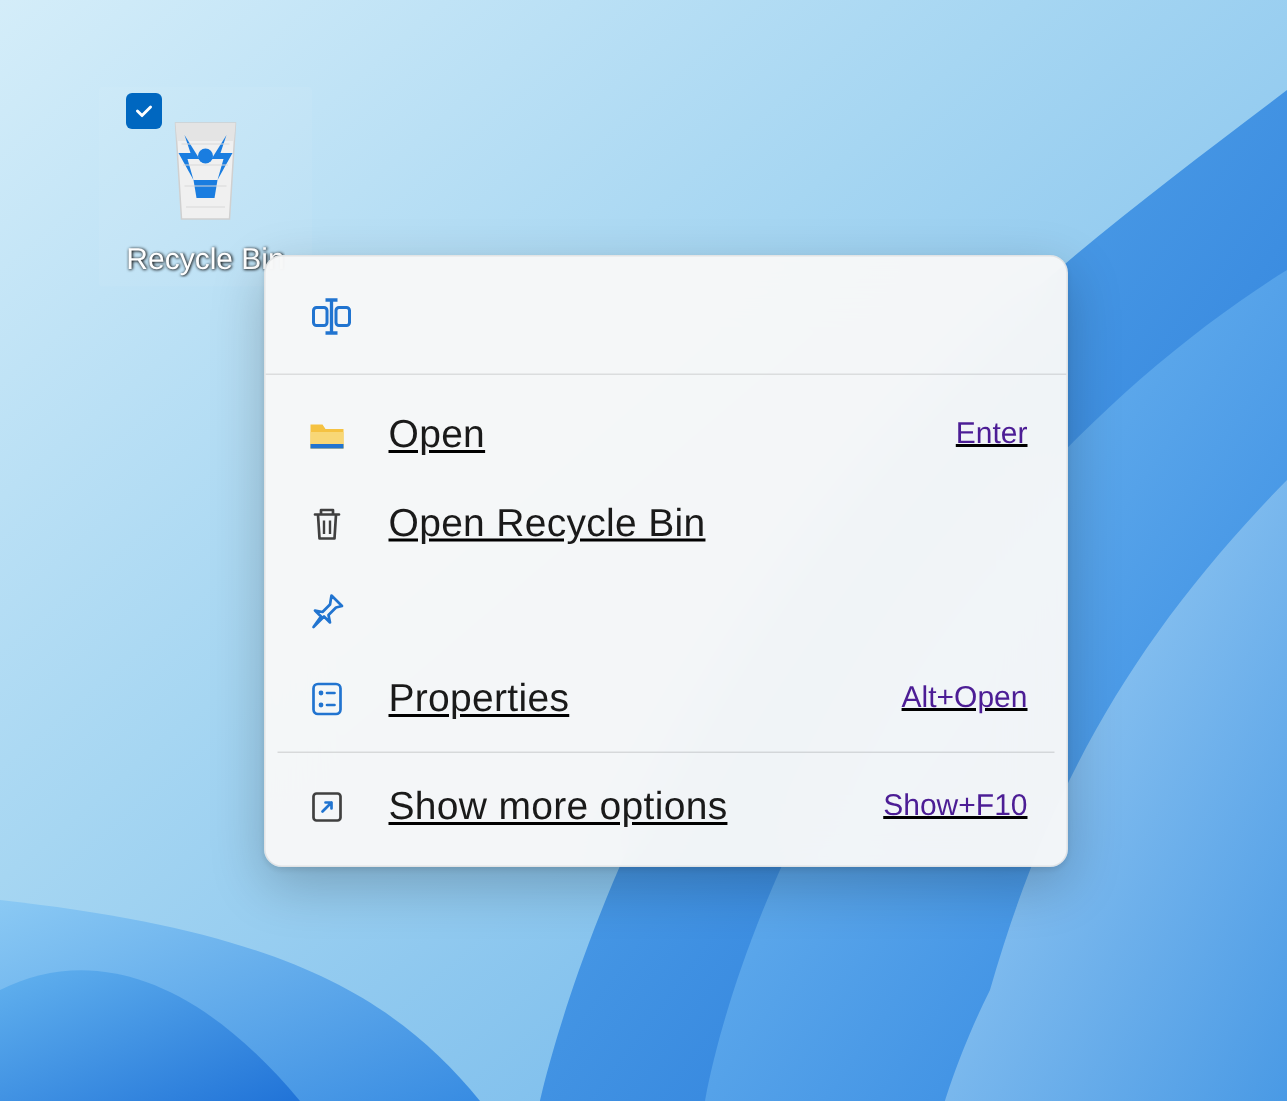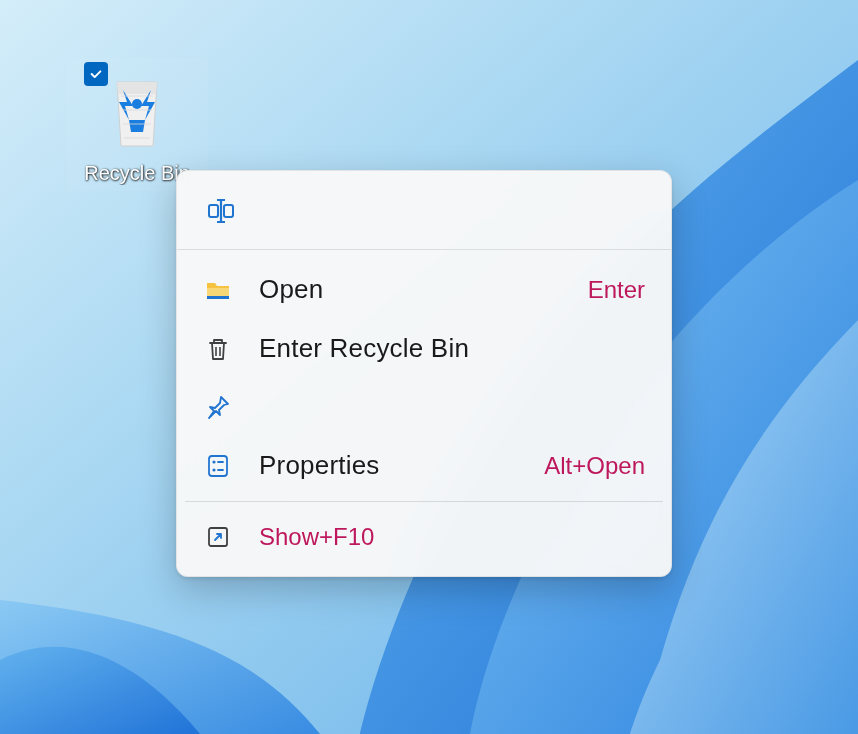--- a/index.html
+++ b/index.html
@@ -61,28 +61,29 @@
       font-weight: 400;
       text-shadow: 0 1px 2px rgba(0,0,0,0.7), 1px 0 2px rgba(0,0,0,0.7);
       white-space: nowrap;
       max-width: 120px;
       overflow: hidden;
     }
     .context-menu {
       position: absolute;
       left: 176px;
       top: 170px;
-      width: 496px;
+      width: 536px;
       background: rgba(248,248,248,0.96);
       border: 1px solid rgba(0,0,0,0.08);
       border-radius: 12px;
       box-shadow: 0 12px 36px rgba(0,0,0,0.22), 0 2px 4px rgba(0,0,0,0.1);
       z-index: 5;
       overflow: hidden;
       backdrop-filter: blur(20px);
+      text-decoration: underline;
     }
     .menu-header {
       padding: 18px 22px 16px 22px;
       border-bottom: 1px solid rgba(0,0,0,0.1);
       display: flex;
       gap: 18px;
     }
     .header-action {
       width: 44px;
       height: 44px;
@@ -110,22 +111,22 @@
       display: flex;
       align-items: center;
       justify-content: center;
     }
     .menu-item .mi-label {
       flex: 1;
       font-weight: 400;
       letter-spacing: 0.2px;
     }
     .menu-item .mi-shortcut {
-      color: #be185d;
-      font-size: 24px;
+      color: #4c1d95;
+      font-size: 20px;
       font-weight: 400;
     }
     .menu-separator {
       height: 1px;
       background: rgba(0,0,0,0.12);
       margin: 6px 0;
     }
   </style>
 </head>
 <body>
@@ -207,21 +208,21 @@
     </div>
 
     <div class="menu-item">
       <span class="mi-icon">
         <svg viewBox="0 0 28 28" width="28" height="28">
           <path d="M6 8 L22 8 M10 8 L10 5 L18 5 L18 8 M8 8 L9 24 L19 24 L20 8" fill="none" stroke="#404040" stroke-width="1.8" stroke-linecap="round" stroke-linejoin="round"></path>
           <line x1="12" y1="12" x2="12" y2="21" stroke="#404040" stroke-width="1.6"></line>
           <line x1="16" y1="12" x2="16" y2="21" stroke="#404040" stroke-width="1.6"></line>
         </svg>
       </span>
-      <span class="mi-label">Enter Recycle Bin</span>
+      <span class="mi-label">Open Recycle Bin</span>
       <span class="mi-shortcut"></span>
     </div>
 
     <div class="menu-item">
       <span class="mi-icon">
         <svg viewBox="0 0 28 28" width="28" height="28">
           <path d="M17 4 L24 11 L20 12 L15 17 L16 22 L12 18 L5 25 L10 18 L6 14 L11 15 L16 10 Z" fill="none" stroke="#2174d0" stroke-width="1.8" stroke-linejoin="round"></path>
         </svg>
       </span>
       <span class="mi-shortcut"></span>
@@ -243,17 +244,18 @@
 
     <div class="menu-separator"></div>
 
     <div class="menu-item">
       <span class="mi-icon">
         <svg viewBox="0 0 28 28" width="28" height="28">
           <rect x="5" y="5" width="18" height="18" rx="2" fill="none" stroke="#404040" stroke-width="1.8"></rect>
           <path d="M11 17 L17 11 M13 11 L17 11 L17 15" fill="none" stroke="#2174d0" stroke-width="1.8" stroke-linecap="round" stroke-linejoin="round"></path>
         </svg>
       </span>
+      <span class="mi-label">Show more options</span>
       <span class="mi-shortcut">Show+F10</span>
     </div>
 
   </div>
 </div>
 
 </body></html>

